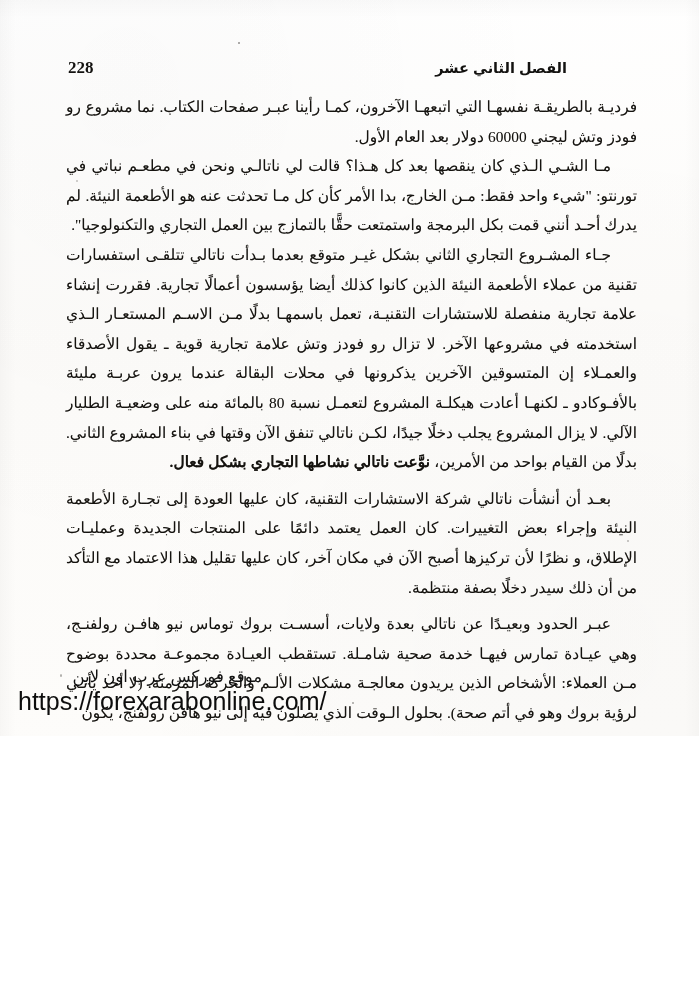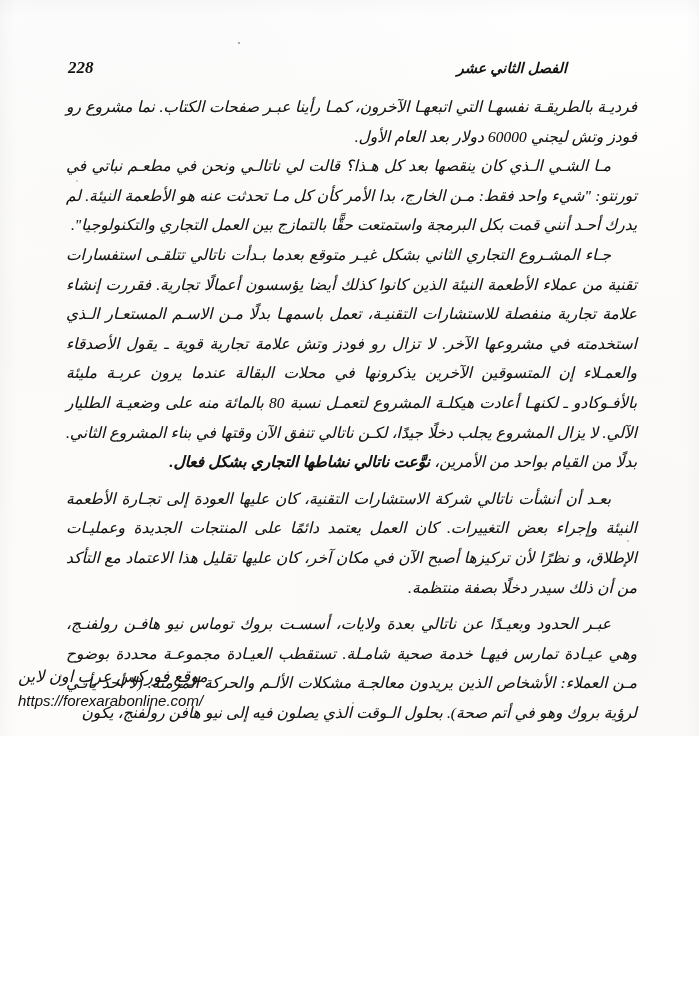--- a/index.html
+++ b/index.html
@@ -16,21 +16,20 @@
     margin: 0 auto;
     background: #fdfdfc;
     overflow: hidden;
     font-family: "Liberation Serif", "DejaVu Serif", serif;
     color: #15130f;
     
     background-image:
       radial-gradient(ellipse at 18% 12%, rgba(0,0,0,0.014) 0%, rgba(0,0,0,0) 55%),
       radial-gradient(ellipse at 86% 88%, rgba(0,0,0,0.016) 0%, rgba(0,0,0,0) 60%),
       linear-gradient(175deg, #ffffff 0%, #fcfbf9 45%, #fdfcfa 100%);
-    font-style: italic;
   }
 
   
   .running-head {
     position: absolute;
     top: 55px;
     left: 0;
     right: 0;
     height: 26px;
     padding: 0 60px 0 68px;
@@ -116,21 +115,21 @@
     font-size: 16.5px;
     line-height: 22px;
     color: #111111;
     white-space: nowrap;
     text-align: center;
     padding-right: 10px;
   }
 
   .watermark-url {
     font-family: "Liberation Sans", "DejaVu Sans", sans-serif;
-    font-size: 15px;
+    font-size: 25px;
     line-height: 26px;
     color: #0d0d0d;
     direction: ltr;
     text-align: left;
     white-space: nowrap;
   }
 
   
   .speck {
     position: absolute;

